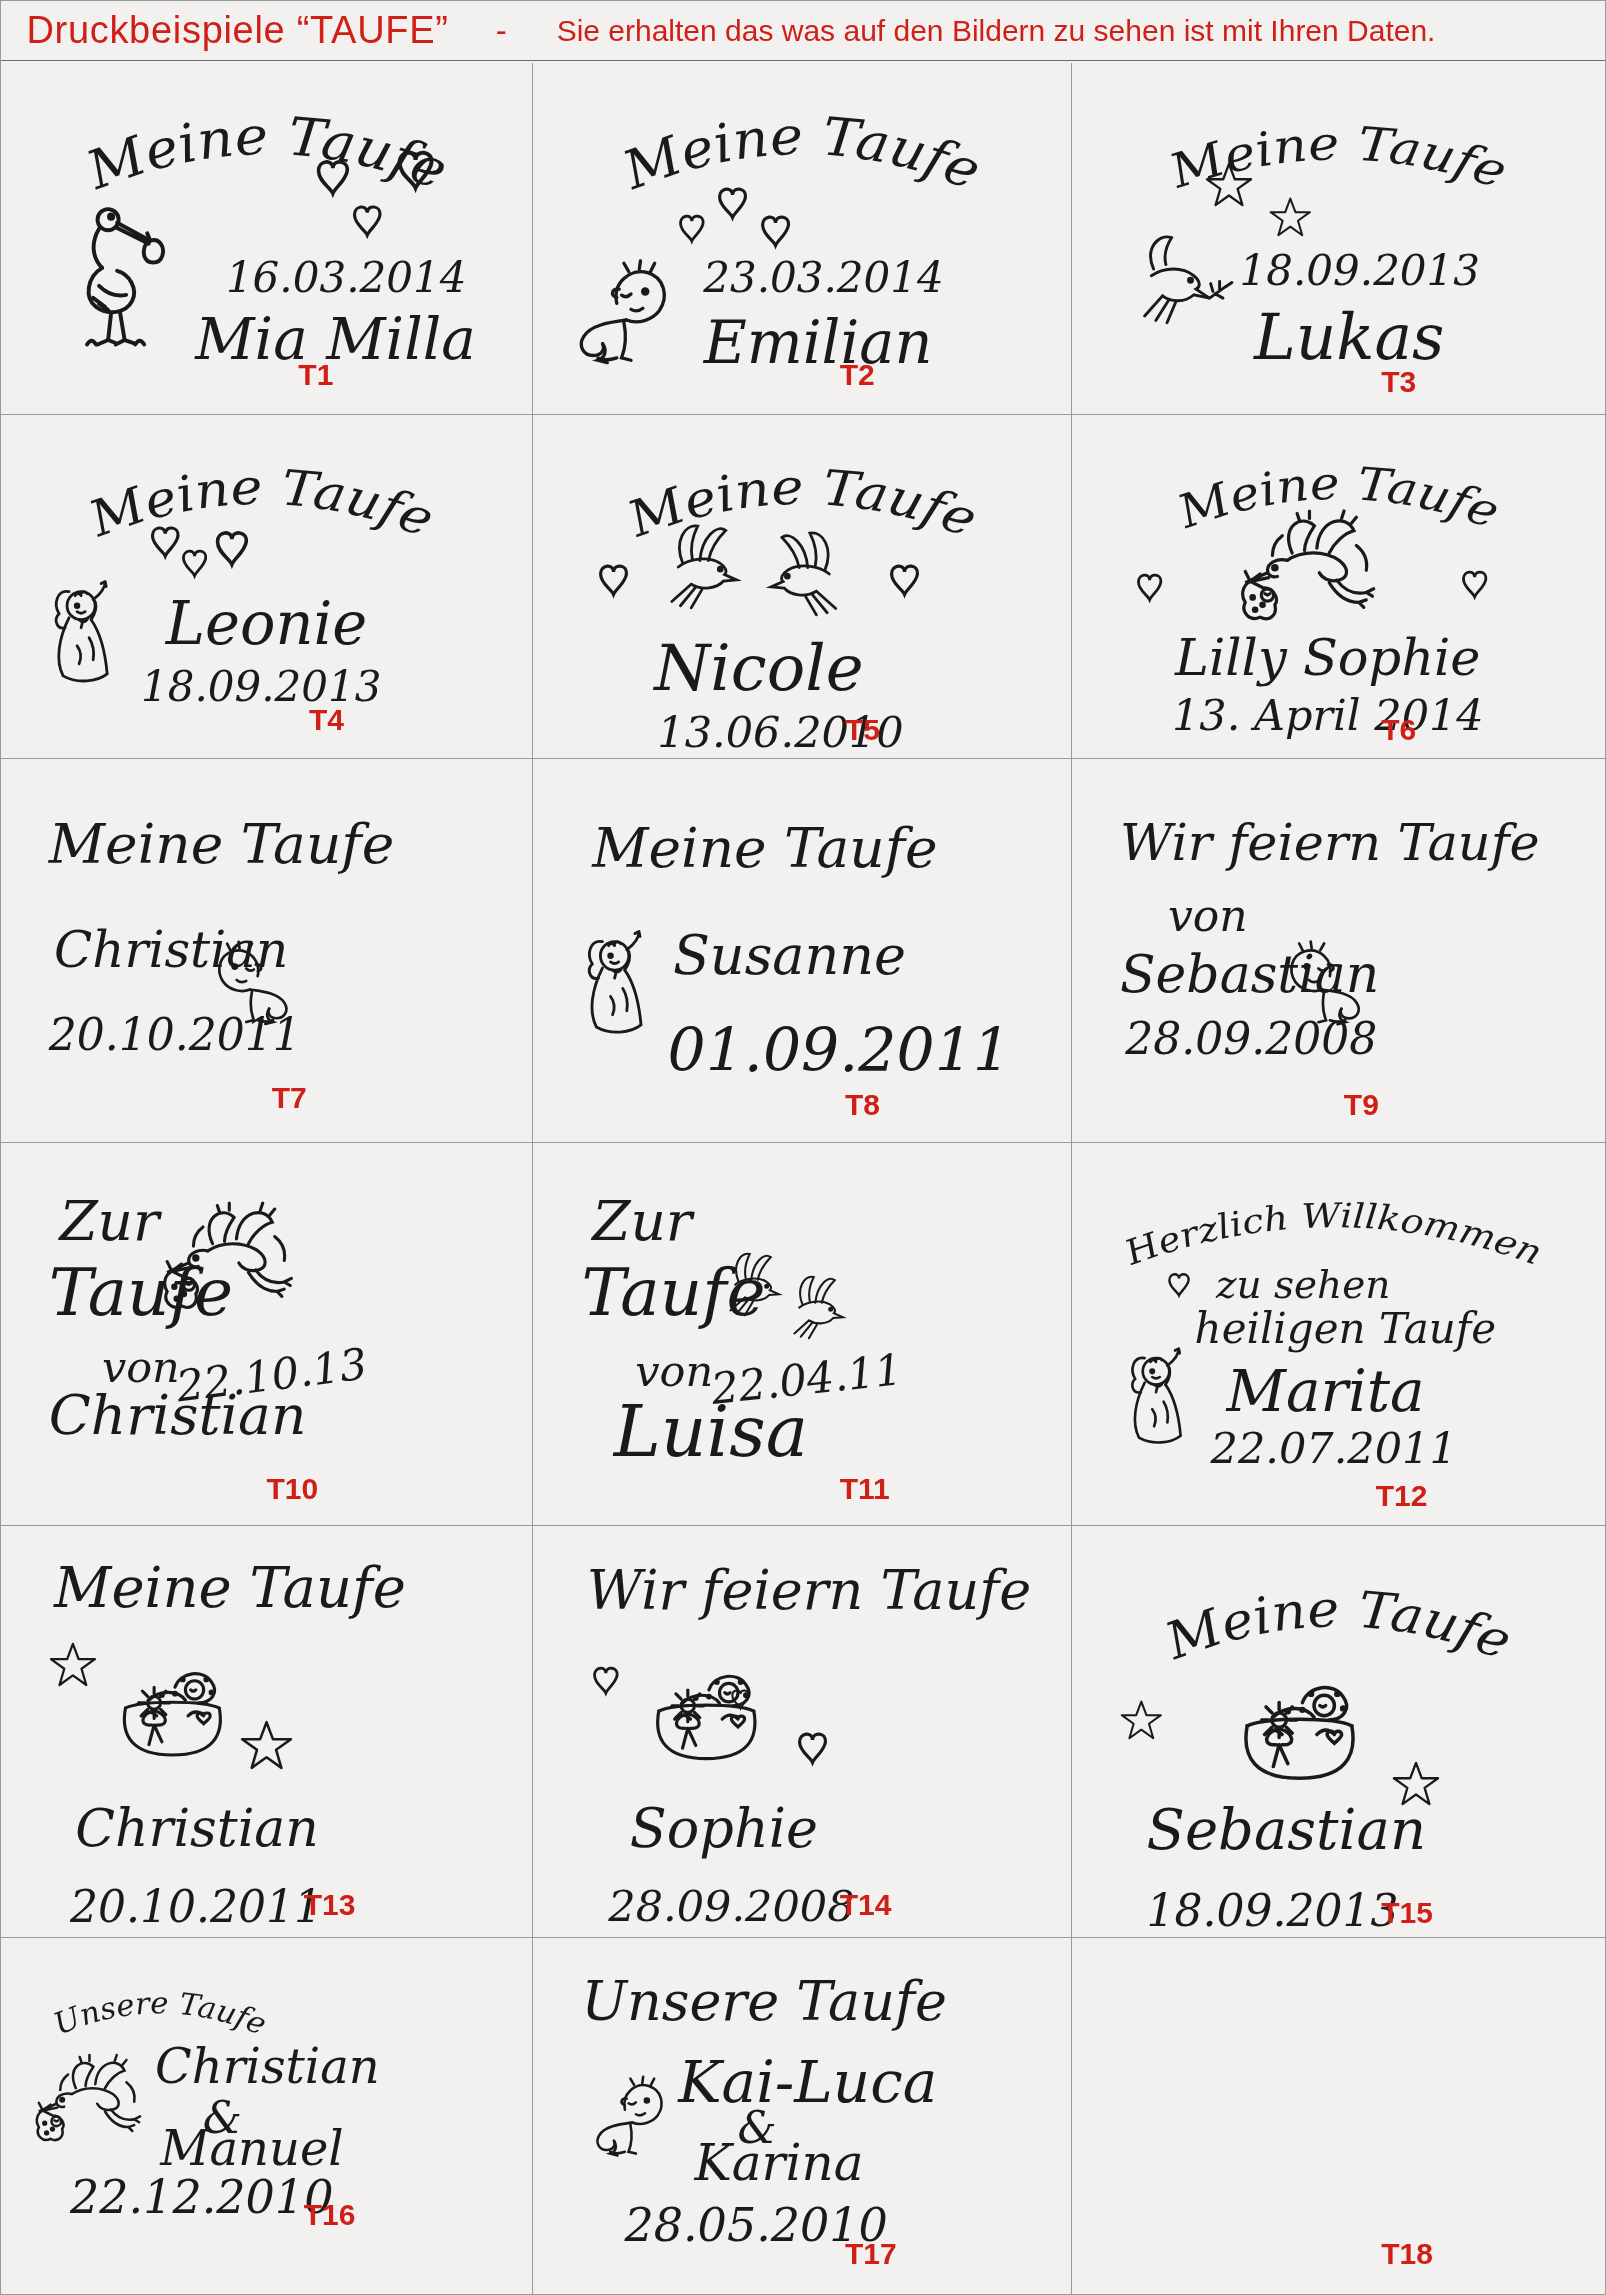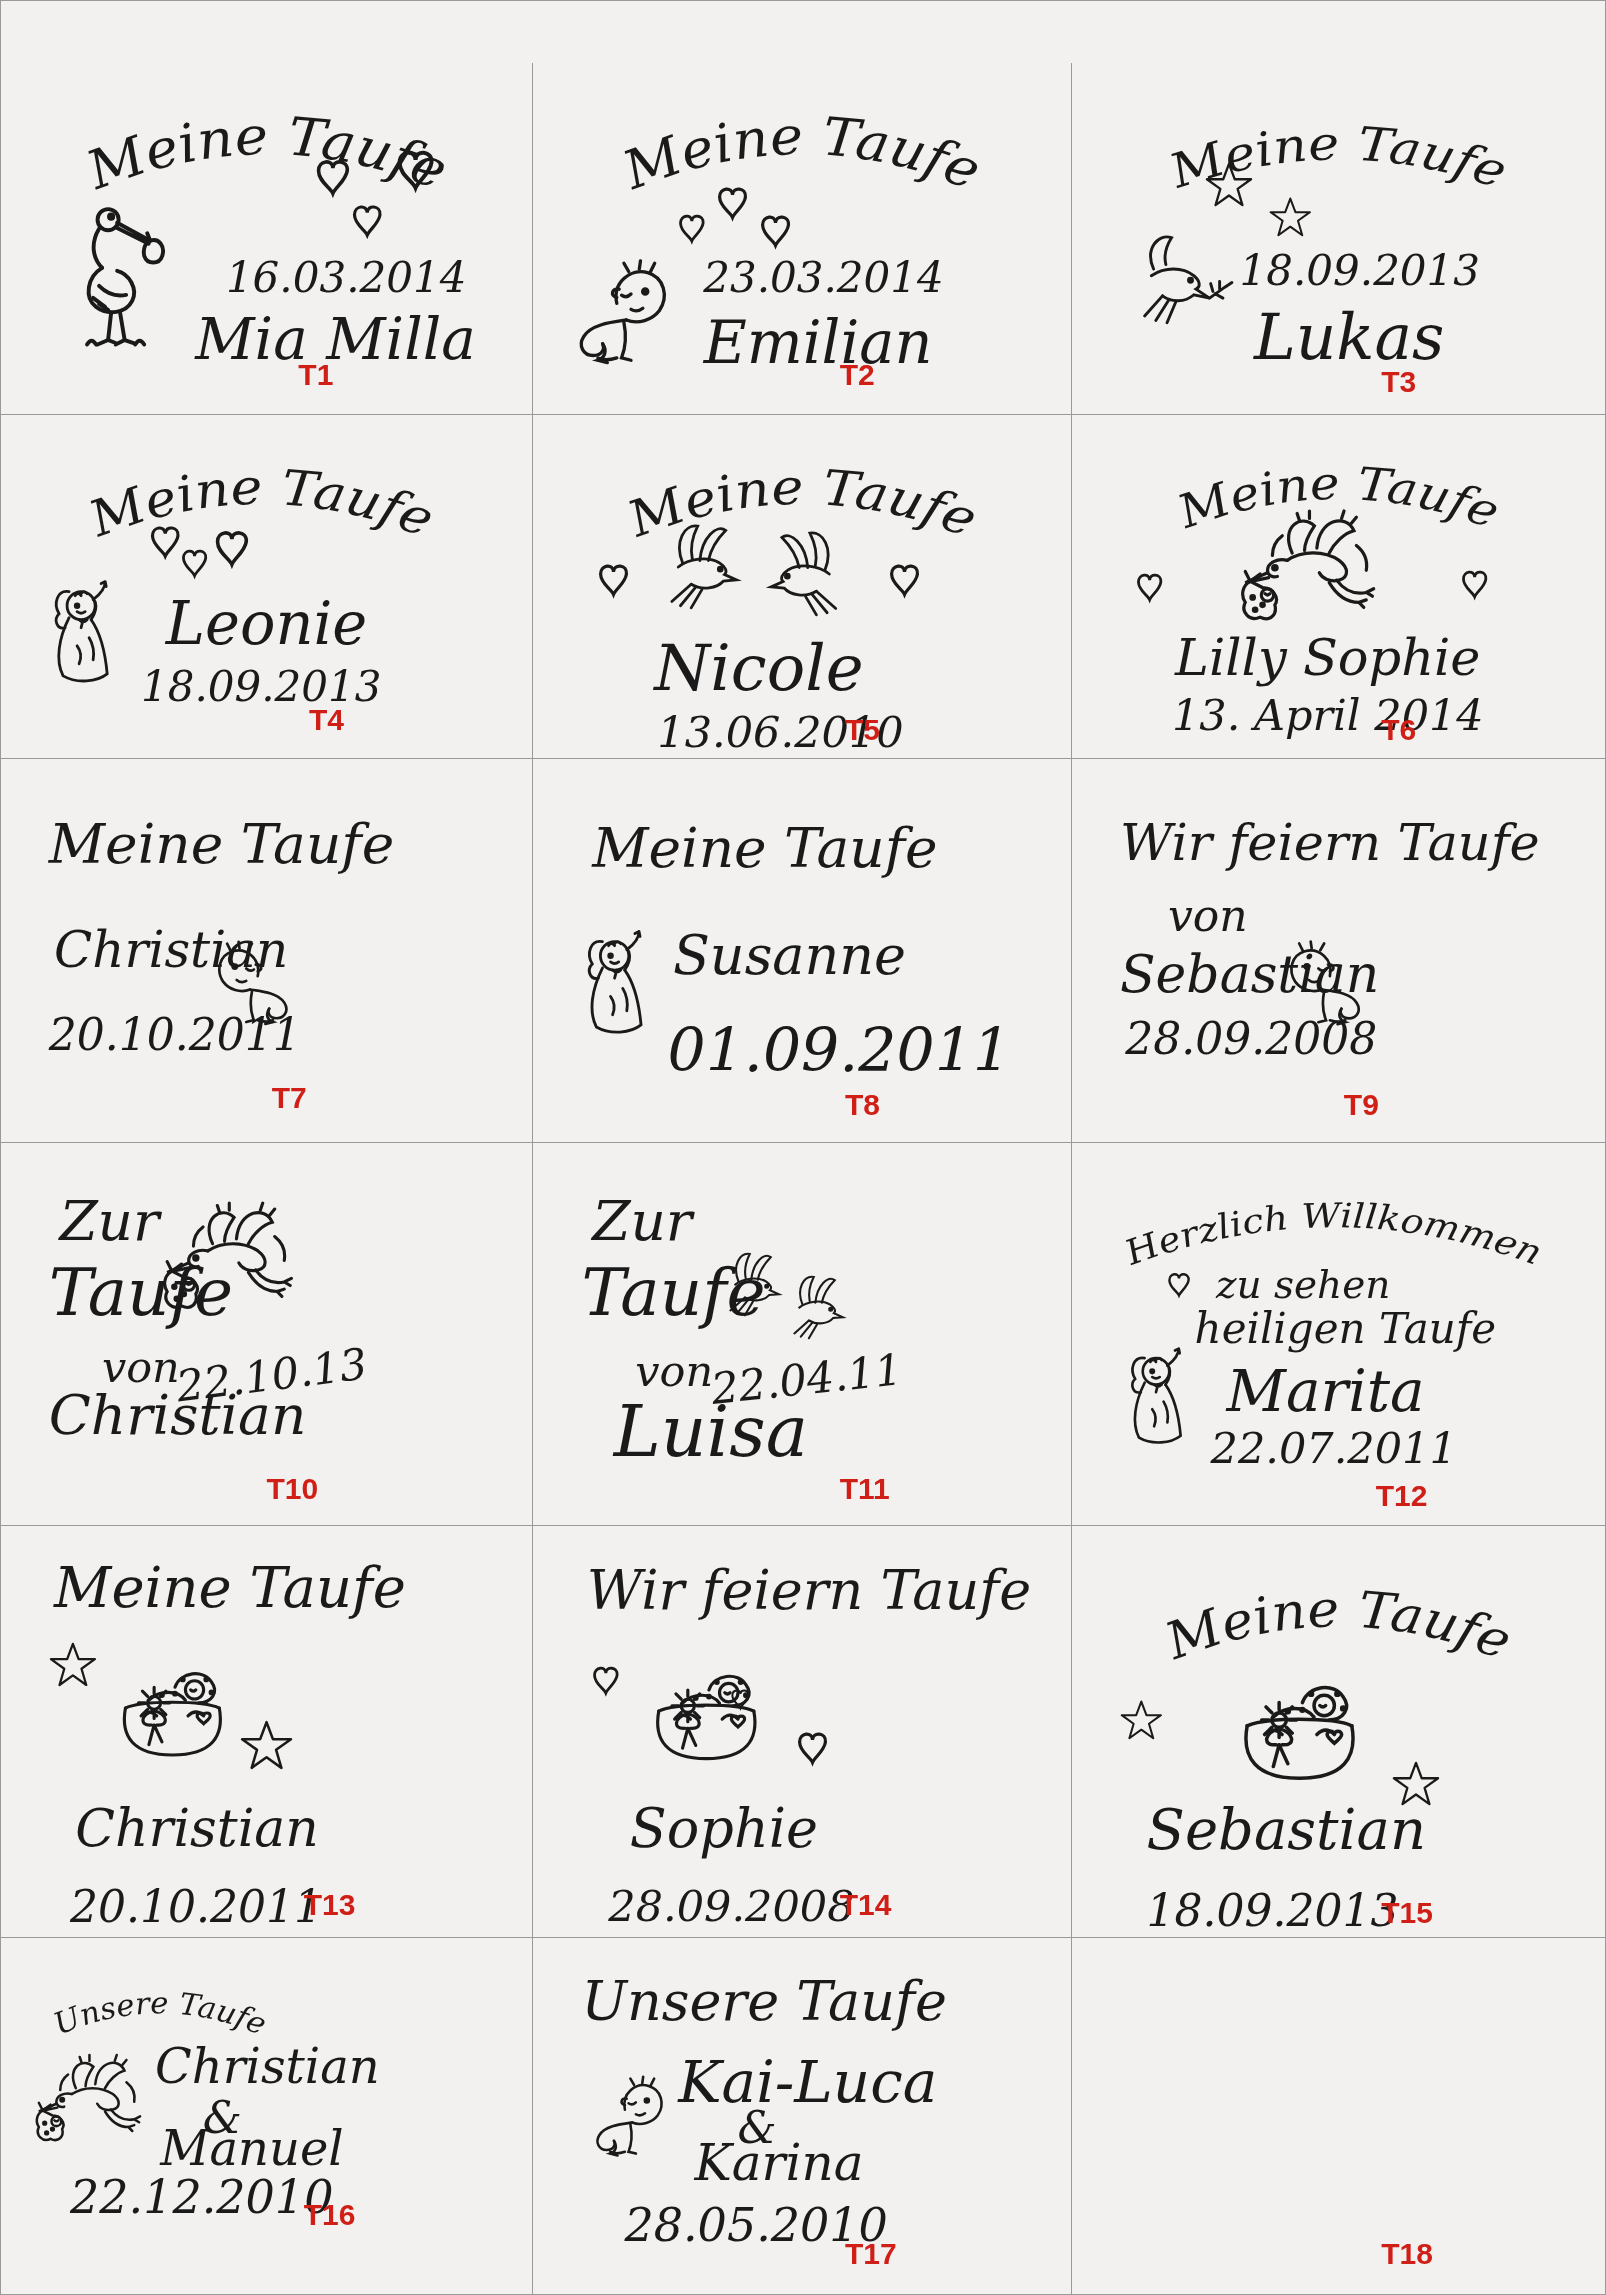--- a/index.html
+++ b/index.html
@@ -127,20 +127,25 @@
       <circle cx="40" cy="52" r="5"></circle>
       <path d="M40 45 v-5 M45 47 l4 -4 M47 52 h5 M45 57 l4 4 M40 59 v5 M35 57 l-4 4 M33 52 h-5 M35 47 l-4 -4"></path>
       <path d="M40 58 C 30 60 28 70 38 69 M40 58 C 50 60 52 70 42 69 M40 69 L 36 84 M40 69 L 46 82"></path>
       <path d="M78 62 c0 -3 5 -3 5 0 c0 2 -3 4 -5 6 c-2 -2 -5 -4 -5 -6 c0 -3 5 -3 5 0 Z"></path>
     </g>
   </defs>
 </svg>
 
 <div class="page">
 
+  <div class="hdr">
+    <span class="t1">Druckbeispiele “TAUFE”</span>
+    <span class="dash">-</span>
+    <span class="t2">Sie erhalten das was auf den Bildern zu sehen ist mit Ihren Daten.</span>
+  </div>
 
   <div class="grid">
 
     <div class="cell">
       <svg class="arc" style="left:5%;top:4%;width:90%;height:44%" viewBox="0 0 700 240" preserveAspectRatio="none">
         <path id="arc-t1" d="M25 215 Q 350 25 675 215" fill="none"></path>
         <text font-size="82"><textPath href="#arc-t1" startOffset="50%" text-anchor="middle">Meine Taufe</textPath></text>
       </svg>
       <svg class="ic shape" style="left:14%;top:27%;width:17%;height:66%" viewBox="0 0 60 100">
           <use href="#sym-stork-stand"></use>

